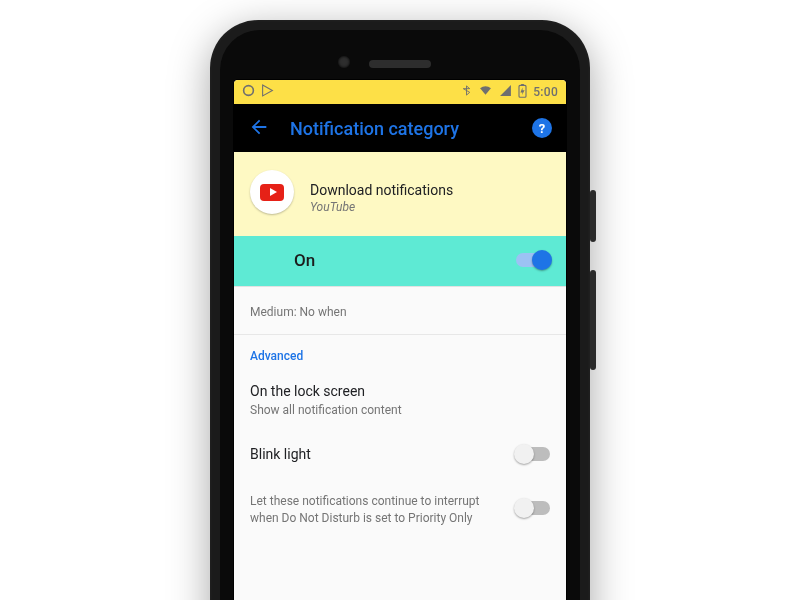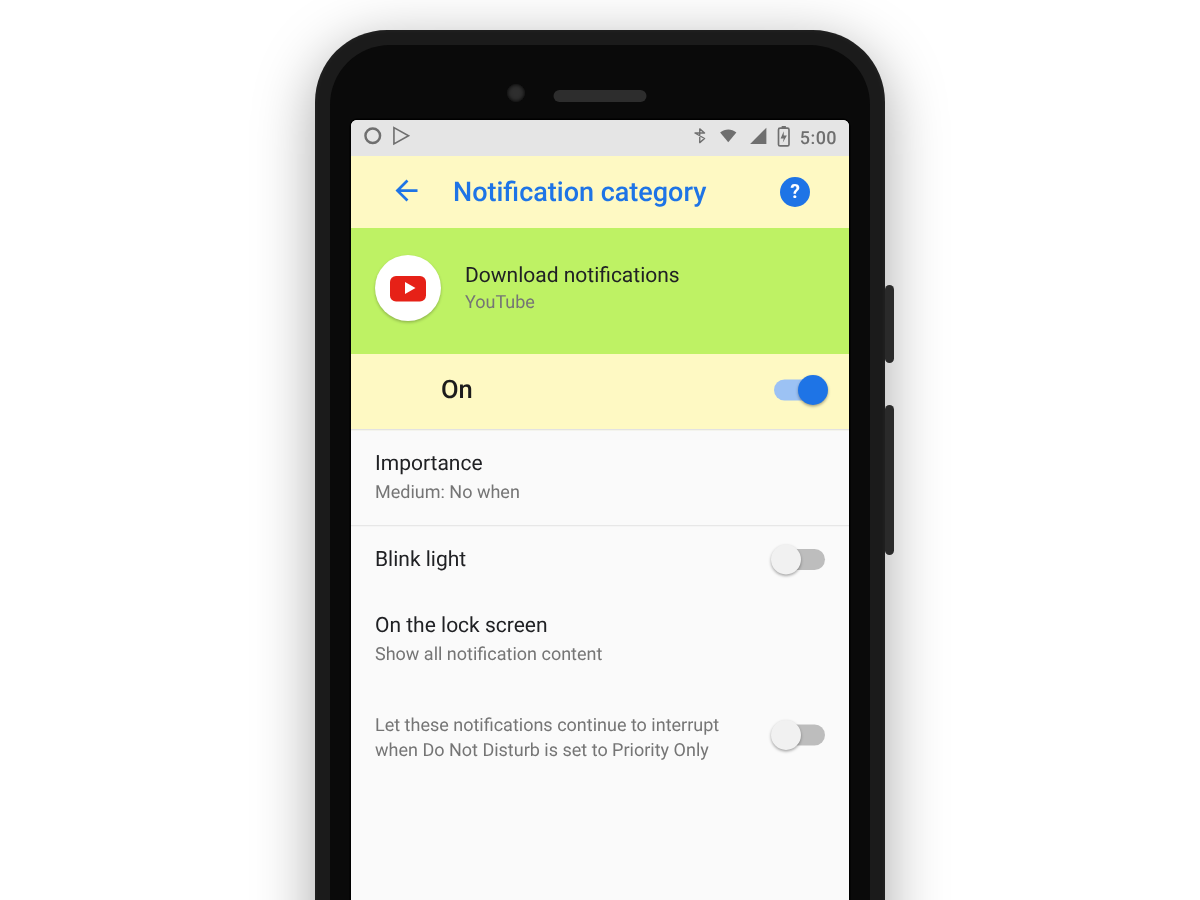--- a/index.html
+++ b/index.html
@@ -41,70 +41,70 @@
     background: #fafafa;
     border-radius: 4px;
     overflow: hidden;
     position: relative;
     box-shadow: 0 0 0 1px #000;
   }
 
   
   .status-bar {
     height: 24px;
-    background: #e5e5e5;
+    background: #fde047;
     display: flex; align-items: center; justify-content: space-between;
     padding: 0 8px;
     font-size: 12px; color:#6f6f6f;
   }
   .status-left, .status-right { display:flex; align-items:center; gap:6px; }
   .status-right .clock { font-weight:500; letter-spacing:.3px; }
 
   
   .app-bar {
     height: 48px;
-    background: #fef9c3;
+    background: #000000;
     display:flex; align-items:center;
-    padding: 0 26px;
+    padding: 0 14px;
     gap: 20px;
   }
   .back-arrow { color:#1e74e6; font-size:20px; line-height:1; }
   .app-title { color:#1e74e6; font-size:18px; font-weight:500; flex:1; }
   .help-btn {
     width:20px;height:20px;border-radius:50%;background:#1e74e6;
     color:#fff;display:flex;align-items:center;justify-content:center;
     font-size:13px;font-weight:700;
   }
 
   
   .channel-header {
-    background:#bef264;
+    background:#fef9c3;
     padding: 18px 16px 22px 16px;
-    display:flex; align-items:center; gap:16px;
+    display:flex; align-items:flex-end; gap:16px;
   }
   .app-icon {
     width:44px;height:44px;border-radius:50%;background:#fff;
     display:flex;align-items:center;justify-content:center;
     box-shadow:0 1px 2px rgba(0,0,0,.25);
   }
   .yt-badge {
     width:24px;height:17px;background:#e62117;border-radius:4px;
     display:flex;align-items:center;justify-content:center;
   }
   .yt-tri {
     width:0;height:0;border-left:7px solid #fff;
     border-top:4px solid transparent;border-bottom:4px solid transparent;
     margin-left:2px;
   }
   .channel-title { font-size:14px; color:#202124; }
-  .channel-sub { font-size:12px; color:#757575; margin-top:2px; }
+  .channel-sub { font-size:12px; color:#757575; margin-top:2px;font-style:italic; }
 
   
   .master-row {
-    background:#fef9c3;
+    background:#5eead4;
     padding: 14px 16px 16px 60px;
     display:flex; align-items:center;
     border-bottom:1px solid #e2e2e2;
   }
   .master-label {
     flex:1; font-size:17px; font-weight:500; color:#1c1c1c;
   }
 
   
   .row {
@@ -220,42 +220,42 @@
 
         <div class="master-row">
           <div class="master-label">On</div>
           <div class="switch on">
               <div class="knob"></div>
             </div>
         </div>
 
         <div class="row">
           <div class="text">
-            <div class="primary">Importance</div>
             <div class="secondary">Medium: No when</div>
           </div>
         </div>
         <div class="divider"></div>
 
-
+        <div class="section-label">Advanced</div>
+
+
+        <div class="row">
+          <div class="text">
+            <div class="primary">On the lock screen</div>
+            <div class="secondary">Show all notification content</div>
+          </div>
+        </div>
 
         <div class="row">
           <div class="text">
             <div class="primary">Blink light</div>
           </div>
           <div class="switch">
               <div class="knob"></div>
             </div>
-        </div>
-
-        <div class="row">
-          <div class="text">
-            <div class="primary">On the lock screen</div>
-            <div class="secondary">Show all notification content</div>
-          </div>
         </div>
 
         <div class="row">
           <div class="text">
             <div class="secondary">Let these notifications continue to interrupt when Do Not Disturb is set to Priority Only</div>
           </div>
           <div class="switch">
               <div class="knob"></div>
             </div>
         </div>

